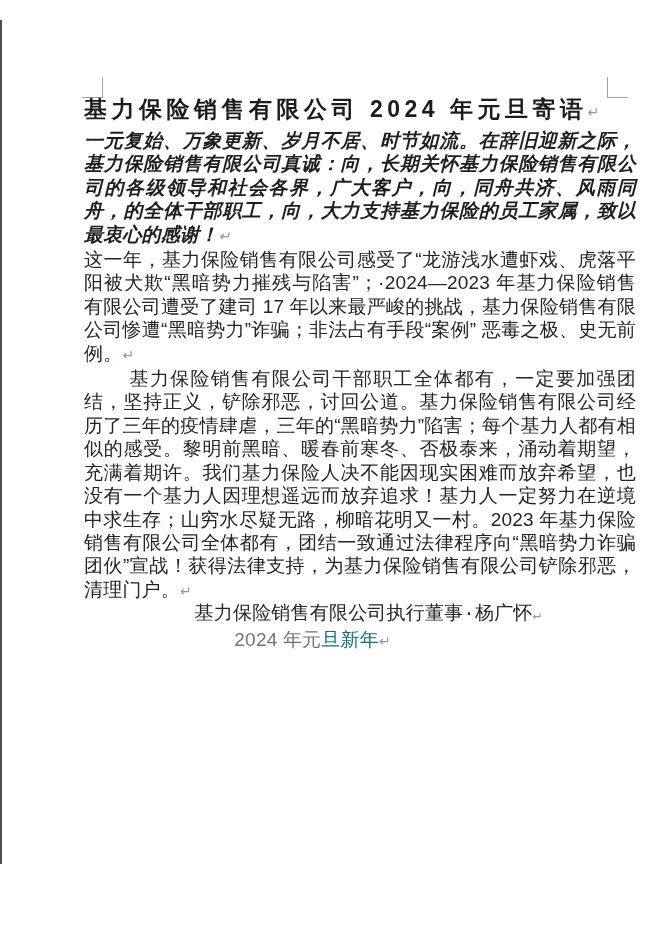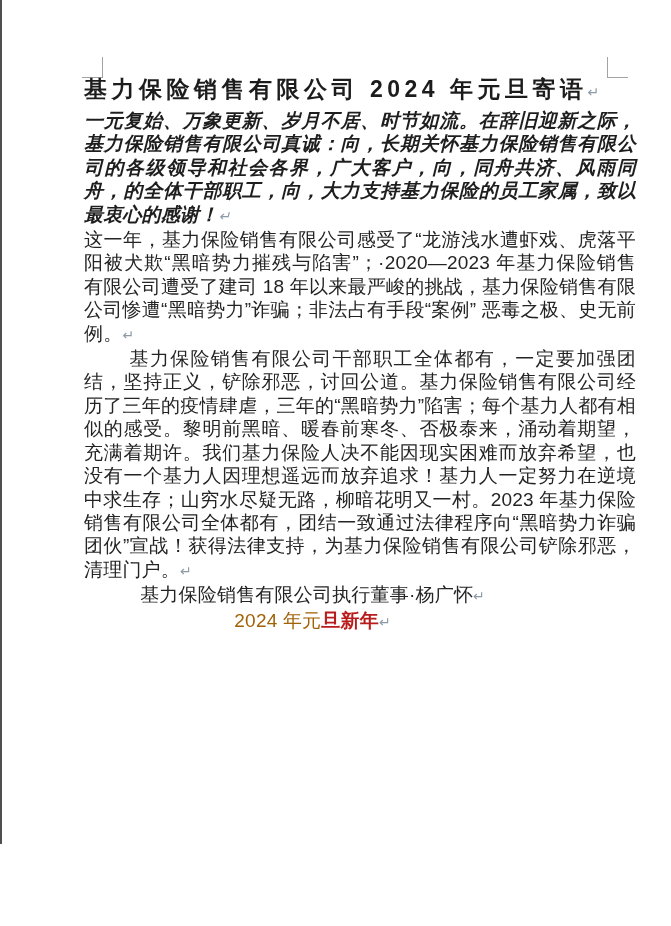--- a/index.html
+++ b/index.html
@@ -7,20 +7,21 @@
     padding: 0;
     background: #ffffff;
   }
   .page {
     position: relative;
     width: 671px;
     height: 844px;
     background: #ffffff;
     overflow: hidden;
     font-family: "Liberation Sans", sans-serif;
+    margin-top: 20px;
   }
   .left-edge-line {
     position: absolute;
     left: 0;
     top: 0;
     width: 2px;
     height: 926px;
     background: #4f4f4f;
   }
   .crop-mark {
@@ -64,47 +65,47 @@
     font-size: 14px;
     font-weight: normal;
     letter-spacing: 0;
   }
   .sign-block {
     width: 100%;
     box-sizing: border-box;
     padding-right: 95px;
     text-align: center;
   }
-  .date-prefix { color: #a16207; }
-  .date-suffix { font-weight: bold; color: #b91c1c; }
+  .date-prefix { color: #737373; }
+  .date-suffix { font-weight: normal; color: #0f766e; }
 </style>
 </head>
 <body>
 
 <div class="page">
 
   <div class="left-edge-line"></div>
 
   <div class="crop-mark crop-tl"></div>
   <div class="crop-mark crop-tr"></div>
   <div class="crop-mark crop-bl"></div>
   <div class="crop-mark crop-br"></div>
 
   <div class="text-area">
 
     <h1 class="doc-title"><span>基力保险销售有限公司 2024 年元旦寄语</span><span class="pmark">↵</span></h1>
 
     <p class="body-p bold"><span>一元复始、万象更新、岁月不居、时节如流。在辞旧迎新之际，基力保险销售有限公司真诚：向，长期关怀基力保险销售有限公司的各级领导和社会各界，广大客户，向，同舟共济、风雨同舟，的全体干部职工，向，大力支持基力保险的员工家属，致以最衷心的感谢！</span><span class="pmark">↵</span></p>
 
 
-    <p class="body-p"><span>这一年，基力保险销售有限公司感受了“龙游浅水遭虾戏、虎落平阳被犬欺“黑暗势力摧残与陷害”；·2020—2023 年基力保险销售有限公司遭受了建司 18 年以来最严峻的挑战，基力保险销售有限公司惨遭“黑暗势力”诈骗；非法占有手段“案例” 恶毒之极、史无前例。</span><span class="pmark">↵</span></p>
+    <p class="body-p"><span>这一年，基力保险销售有限公司感受了“龙游浅水遭虾戏、虎落平阳被犬欺“黑暗势力摧残与陷害”；·2024—2023 年基力保险销售有限公司遭受了建司 17 年以来最严峻的挑战，基力保险销售有限公司惨遭“黑暗势力”诈骗；非法占有手段“案例” 恶毒之极、史无前例。</span><span class="pmark">↵</span></p>
 
     <p class="body-p indent"><span>基力保险销售有限公司干部职工全体都有，一定要加强团结，坚持正义，铲除邪恶，讨回公道。基力保险销售有限公司经历了三年的疫情肆虐，三年的“黑暗势力”陷害；每个基力人都有相似的感受。黎明前黑暗、暖春前寒冬、否极泰来，涌动着期望，充满着期许。我们基力保险人决不能因现实困难而放弃希望，也没有一个基力人因理想遥远而放弃追求！基力人一定努力在逆境中求生存；山穷水尽疑无路，柳暗花明又一村。2023 年基力保险销售有限公司全体都有，团结一致通过法律程序向“黑暗势力诈骗团伙”宣战！获得法律支持，为基力保险销售有限公司铲除邪恶，清理门户。</span><span class="pmark">↵</span></p>
 
 
 
     <div class="sign-block">
-      <p class="body-p" style="text-align:center;"><span>基力保险销售有限公司执行董事·杨广怀</span><span class="pmark">↵</span></p>
+      <p class="body-p" style="text-align:right;font-family:Liberation Mono, monospace;"><span>基力保险销售有限公司执行董事·杨广怀</span><span class="pmark">↵</span></p>
       <p class="body-p" style="text-align:center;"><span class="date-prefix">2024 年元</span><span class="date-suffix">旦新年</span><span class="pmark">↵</span></p>
     </div>
 
   </div>
 </div>
 
 </body></html>

